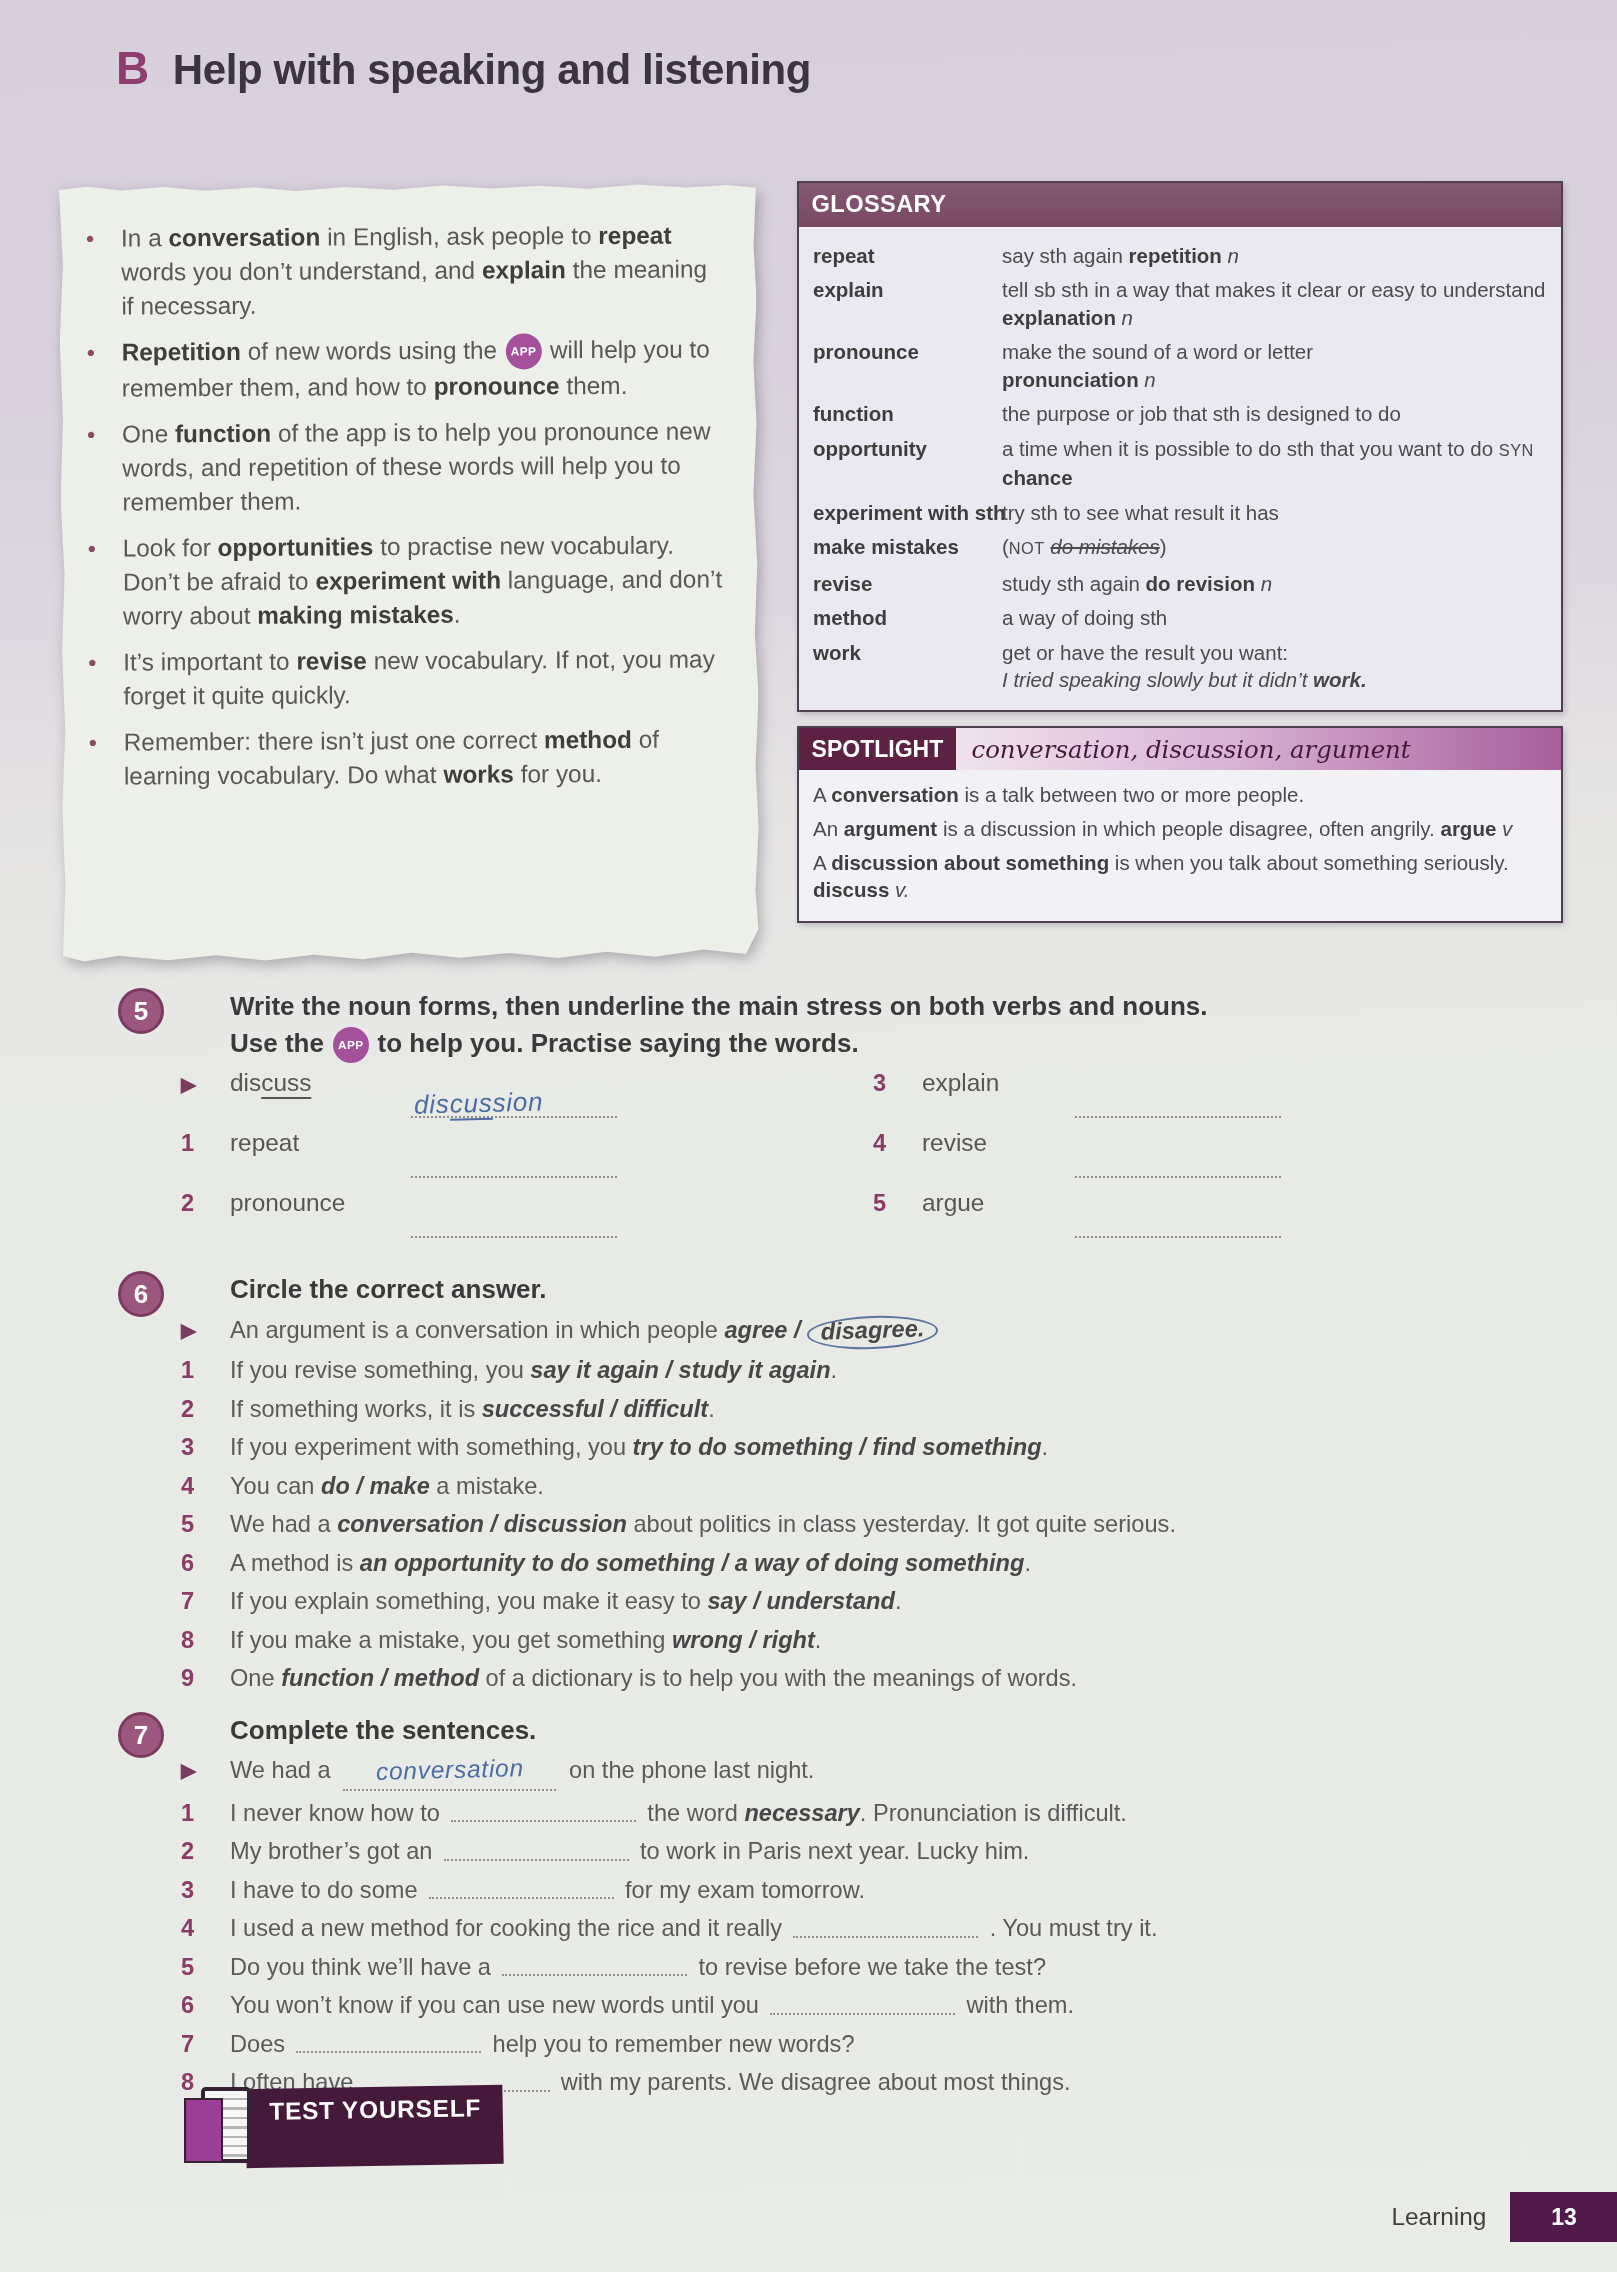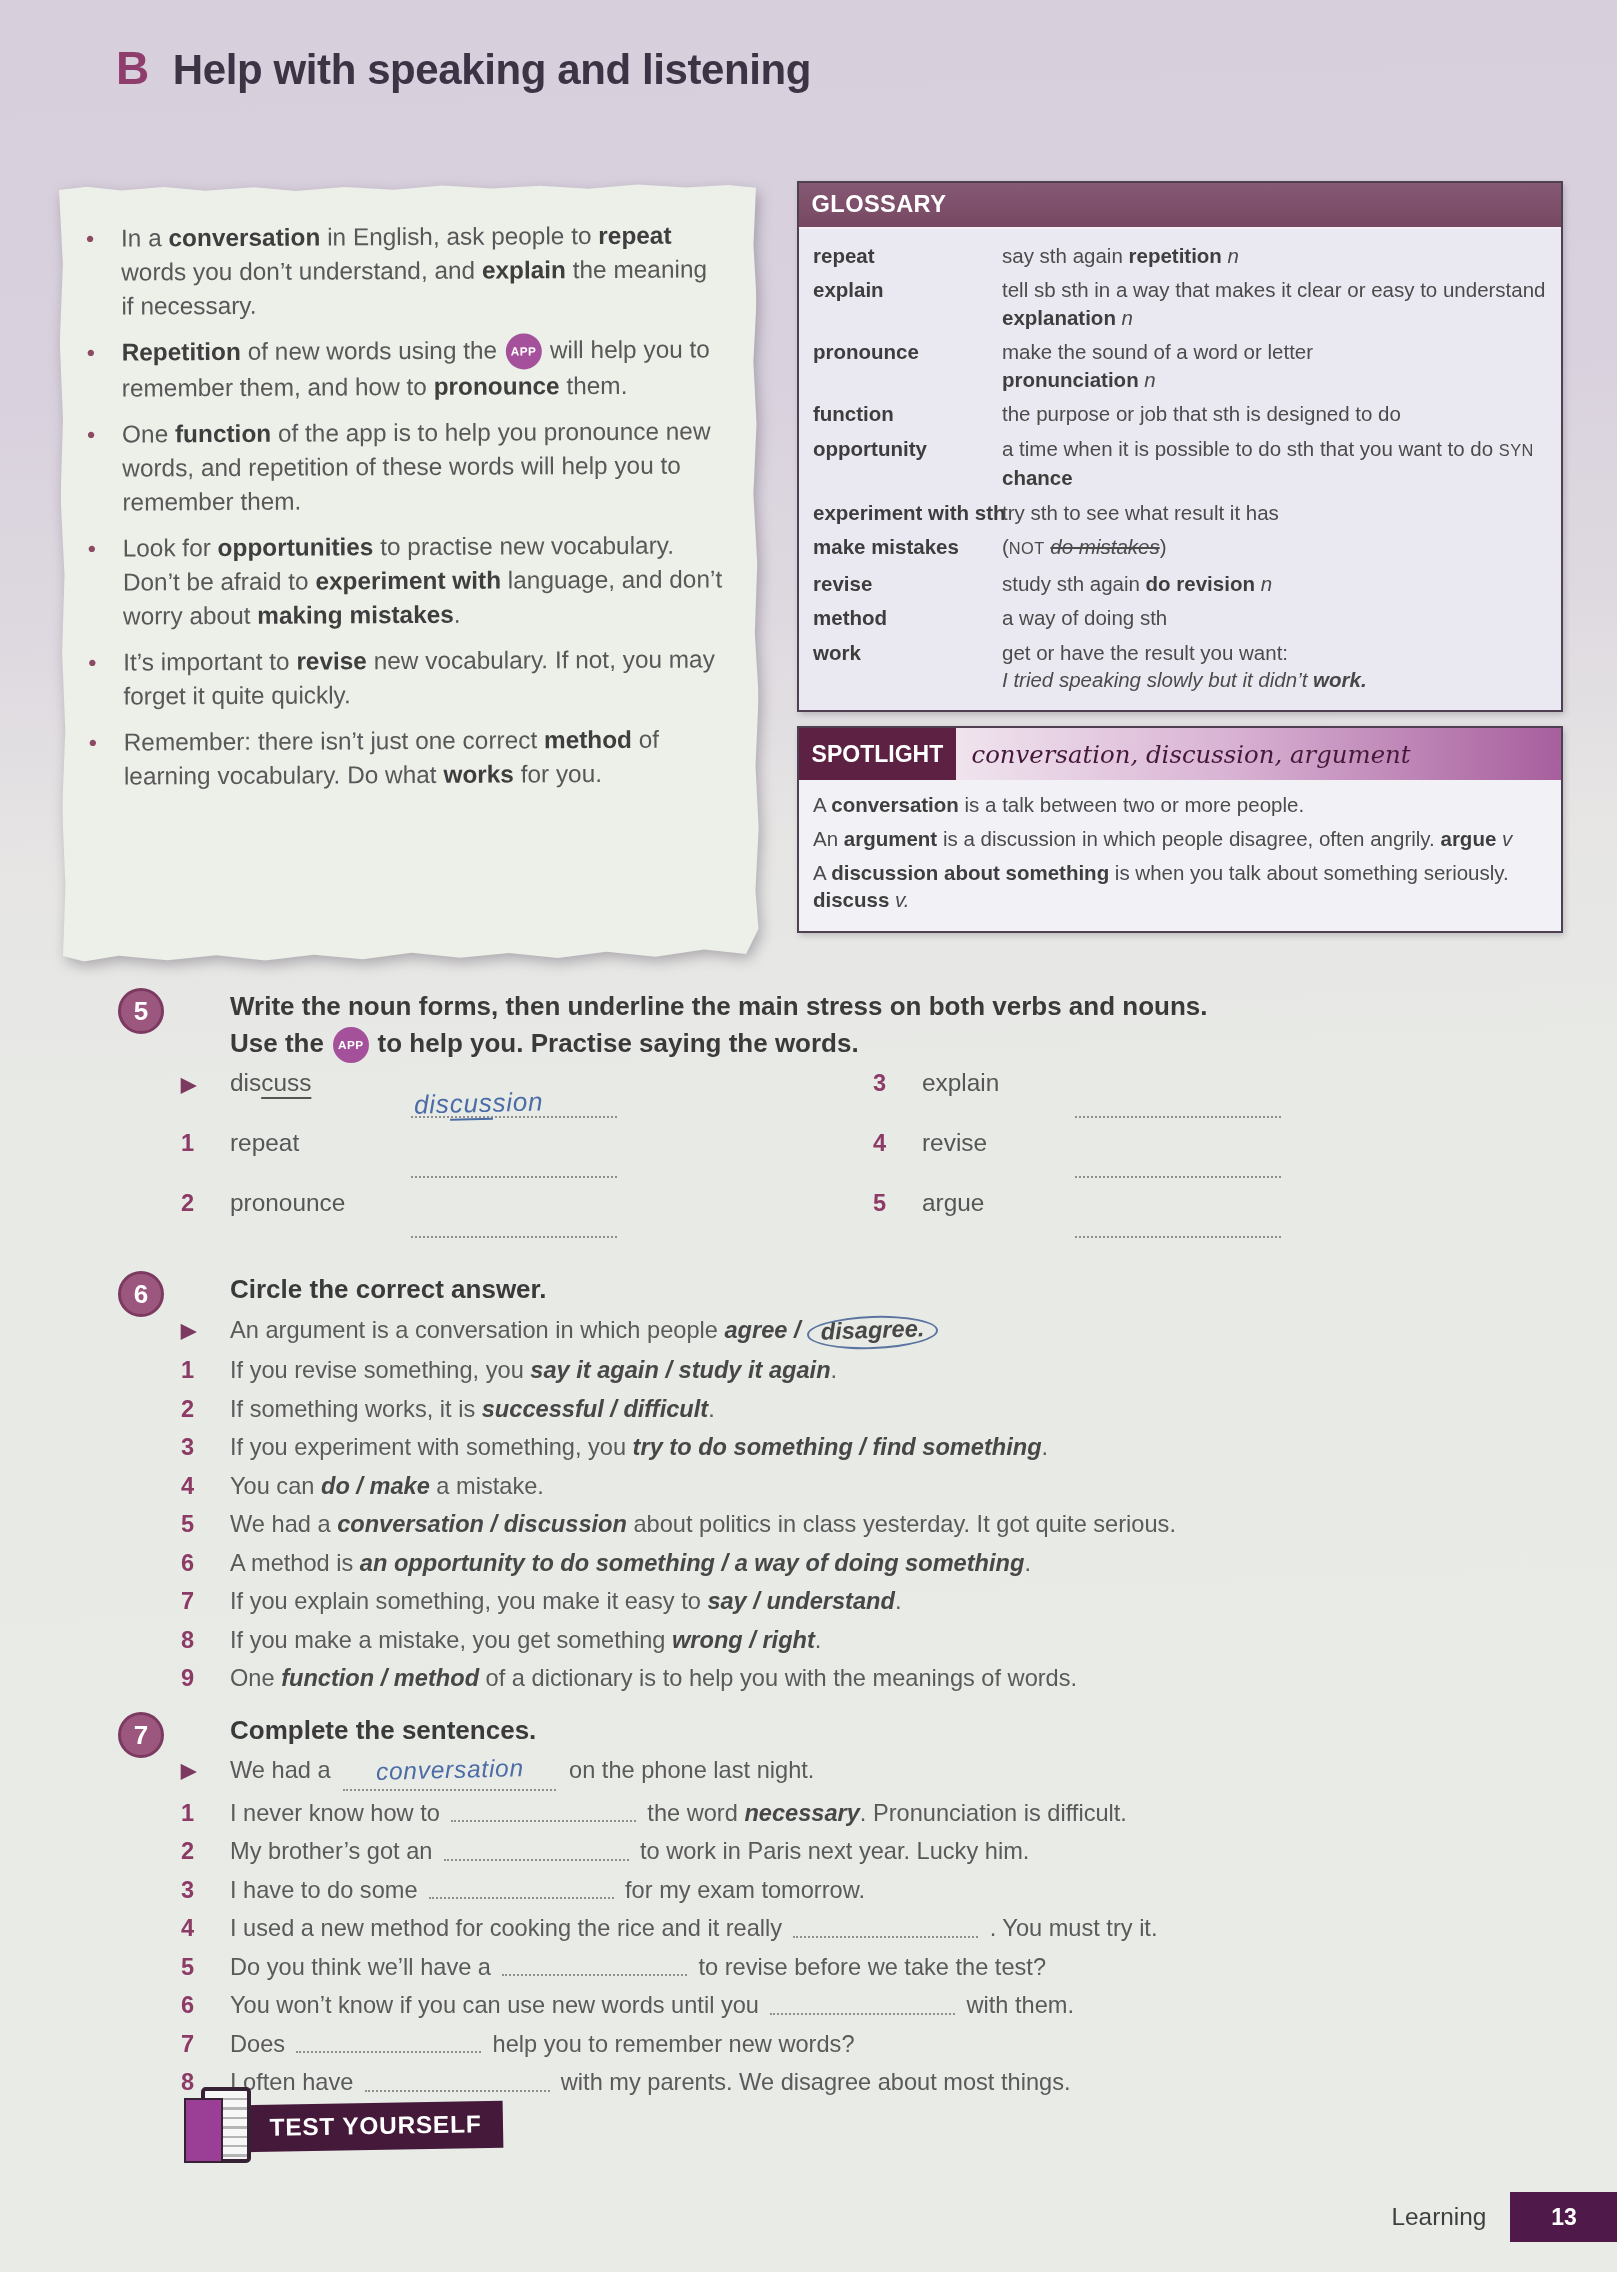--- a/index.html
+++ b/index.html
@@ -37,21 +37,21 @@
   .glossary{position:absolute;left:797px;top:181px;width:766px;border:2.4px solid #4e4050;background:#eae9f1;box-sizing:border-box;box-shadow:1.6px 3.1px 6.3px rgba(60,50,70,.25);}
   .glossary-header{background:linear-gradient(180deg,#855873 0%,#774862 100%);color:#fff;font-weight:bold;font-size:23.6px;
     padding:7.9px 12.6px 9.4px;letter-spacing:0.4px;border-bottom:2.4px solid #f4f2f6;}
   .glossary-body{padding:12.6px 14px 9.4px;}
   .glossary-row{display:flex;margin-bottom:7px;}
   .glossary-term{flex:none;width:189px;font-weight:bold;font-size:20.5px;color:#3d3d3d;line-height:27.5px;white-space:nowrap;}
   .glossary-def{flex:1;font-size:20.5px;color:#4b4b4b;line-height:27.5px;}
 
   
   .spotlight{position:absolute;left:797px;top:726px;width:766px;border:2.4px solid #4e4050;background:#f2f1f6;box-sizing:border-box;box-shadow:1.6px 3.1px 6.3px rgba(60,50,70,.25);}
-  .spotlight-header{display:flex;height:52px;}
+  .spotlight-header{display:flex;height:42px;}
   .spotlight-label{flex:none;background:#5d2144;color:#fff;font-weight:bold;font-size:23px;display:flex;align-items:center;padding:0 12.6px;}
   .spotlight-topic{flex:1;background:linear-gradient(90deg,#f0e4ee 0%,#d9b3d4 45%,#a75f9d 100%);display:flex;align-items:center;
     padding:0 15.7px;font-family:"DejaVu Serif",serif;font-style:italic;font-size:24.4px;color:#45193a;}
   .spotlight-body{padding:11px 14px 11px;border-radius:18px;}
   .spotlight-p{font-size:20.5px;line-height:27.5px;color:#4b4b4b;margin-bottom:6.3px;}
 
   
   .exercises{position:absolute;left:0;top:988px;width:1618px;}
   .exercise{position:relative;padding-left:230px;}
   #exercise-5{margin-bottom:22px;}
@@ -76,21 +76,21 @@
   .hwblank .hw{font-size:24.4px;}
   .blank{display:inline-block;width:185px;border-bottom:2.4px dotted #8f8f8f;height:22px;margin:0 4.7px -1.6px;}
 
   .ex-item{position:relative;font-size:23.6px;line-height:31.5px;color:#5a5a5a;max-width:1275px;}
   #ex6-items .ex-item{margin-bottom:7px;}
   #ex7-items .ex-item{margin-bottom:7px;}
   .ex-item .num{position:absolute;left:-49px;top:0;font-weight:bold;font-size:23.6px;color:#8c3a66;}
   .ex-item .num.arrow{color:#7c3a61;font-size:19.7px;}
 
   
-  .test-yourself{position:absolute;left:179px;top:2087px;display:flex;align-items:center;}
+  .test-yourself{position:absolute;left:179px;top:2087px;display:flex;}
   .ty-icon{position:relative;width:76px;height:79px;margin-right:-9.4px;z-index:2;flex:none;}
   .ty-pages{position:absolute;left:22px;top:0;width:42px;height:68px;background:repeating-linear-gradient(#f7f7f7 0 7px,#b5b5b5 7px 9.4px);
     border:4.7px solid #372134;border-radius:4.7px;}
   .ty-cover{position:absolute;left:4.7px;top:11px;width:35px;height:61px;background:#9b3f96;border:2.4px solid #372134;}
   .ty-banner{background:#45193a;color:#fff;font-weight:bold;font-size:24.4px;letter-spacing:0.8px;padding:8.7px 22px 10.2px 23.6px;transform:rotate(-1deg);}
 
   
   .footer{position:absolute;top:2192px;right:0;display:flex;align-items:center;}
   .footer-label{font-size:24.4px;color:#3f3f3f;margin-right:23.6px;}
   .footer-page{width:108px;height:50px;background:#4f1a49;color:#fff;font-size:23px;font-weight:bold;display:flex;align-items:center;justify-content:center;}

